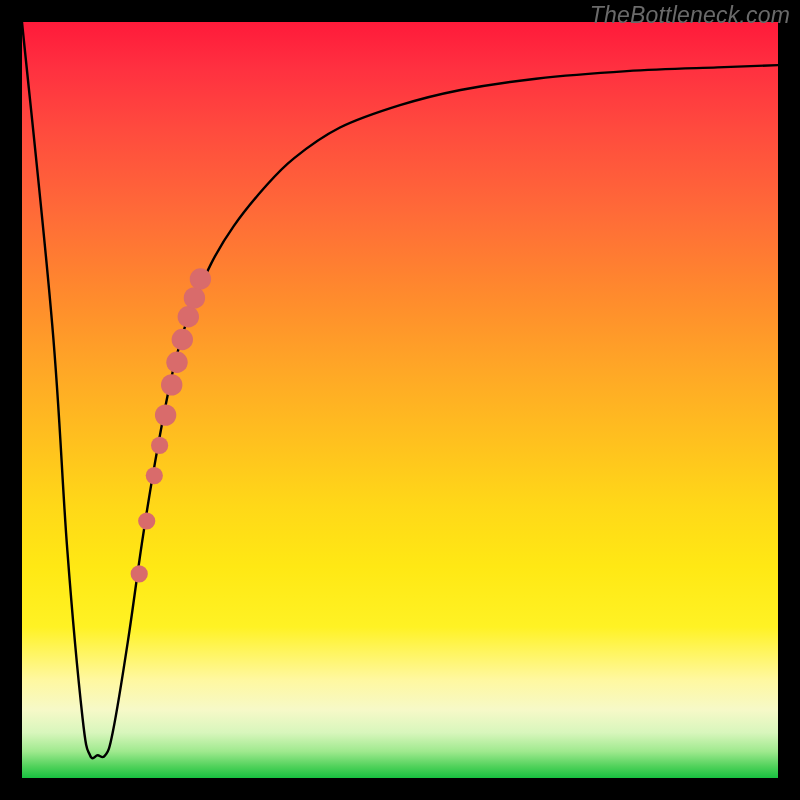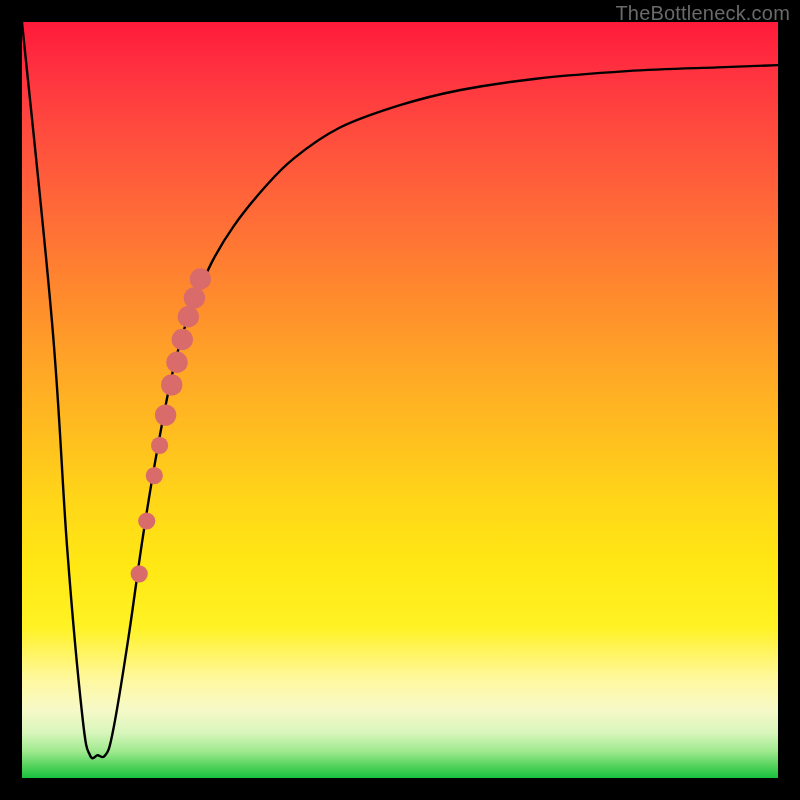--- a/index.html
+++ b/index.html
@@ -50,24 +50,25 @@
     left: 22px;
     top: 22px;
     width: 756px;
     height: 756px;
   }
   .watermark {
     position: absolute;
     top: 2px;
     right: 10px;
     font-family: Arial, Helvetica, sans-serif;
-    font-size: 20px;
+    font-size: 23px;
     color: #6a6a6a;
     letter-spacing: 0.2px;
     user-select: none;
+    font-style: italic;
   }
 </style>
 </head>
 <body>
 
 <div class="frame">
   <div class="plot"></div>
 
   <svg class="curve" viewBox="0 0 756 756">
     <path id="curve-path" fill="none" stroke="#000" stroke-width="2.4" stroke-linejoin="round" stroke-linecap="round" d="M 0.0 0.0 C 5.4 54.4, 22.1 207.1, 30.2 302.4 C 38.4 397.7, 39.9 458.4, 45.4 529.2 C 50.8 600.0, 56.4 658.8, 60.5 695.5 C 64.6 732.3, 65.3 726.5, 68.0 733.3 C 70.8 740.1, 72.9 733.3, 75.6 733.3 C 78.3 733.3, 80.4 737.4, 83.2 733.3 C 85.9 729.2, 86.6 731.1, 90.7 710.6 C 94.8 690.2, 100.4 655.3, 105.8 619.9 C 111.3 584.5, 115.5 549.5, 121.0 514.1 C 126.4 478.7, 130.6 453.3, 136.1 423.4 C 141.5 393.4, 145.8 370.9, 151.2 347.8 C 156.6 324.6, 159.5 313.9, 166.3 294.8 C 173.1 275.8, 180.8 258.2, 189.0 241.9 C 197.2 225.6, 202.2 217.7, 211.7 204.1 C 221.2 190.5, 231.0 178.6, 241.9 166.3 C 252.8 154.1, 258.6 147.0, 272.2 136.1 C 285.8 125.2, 298.5 115.4, 317.5 105.8 C 336.6 96.3, 356.2 90.0, 378.0 83.2 C 399.8 76.4, 414.0 72.8, 438.5 68.0 C 463.0 63.3, 484.1 60.1, 514.1 56.7 C 544.0 53.3, 572.1 51.2, 604.8 49.1 C 637.5 47.1, 668.3 46.4, 695.5 45.4 C 722.7 44.3, 745.1 43.5, 756.0 43.1"></path>

